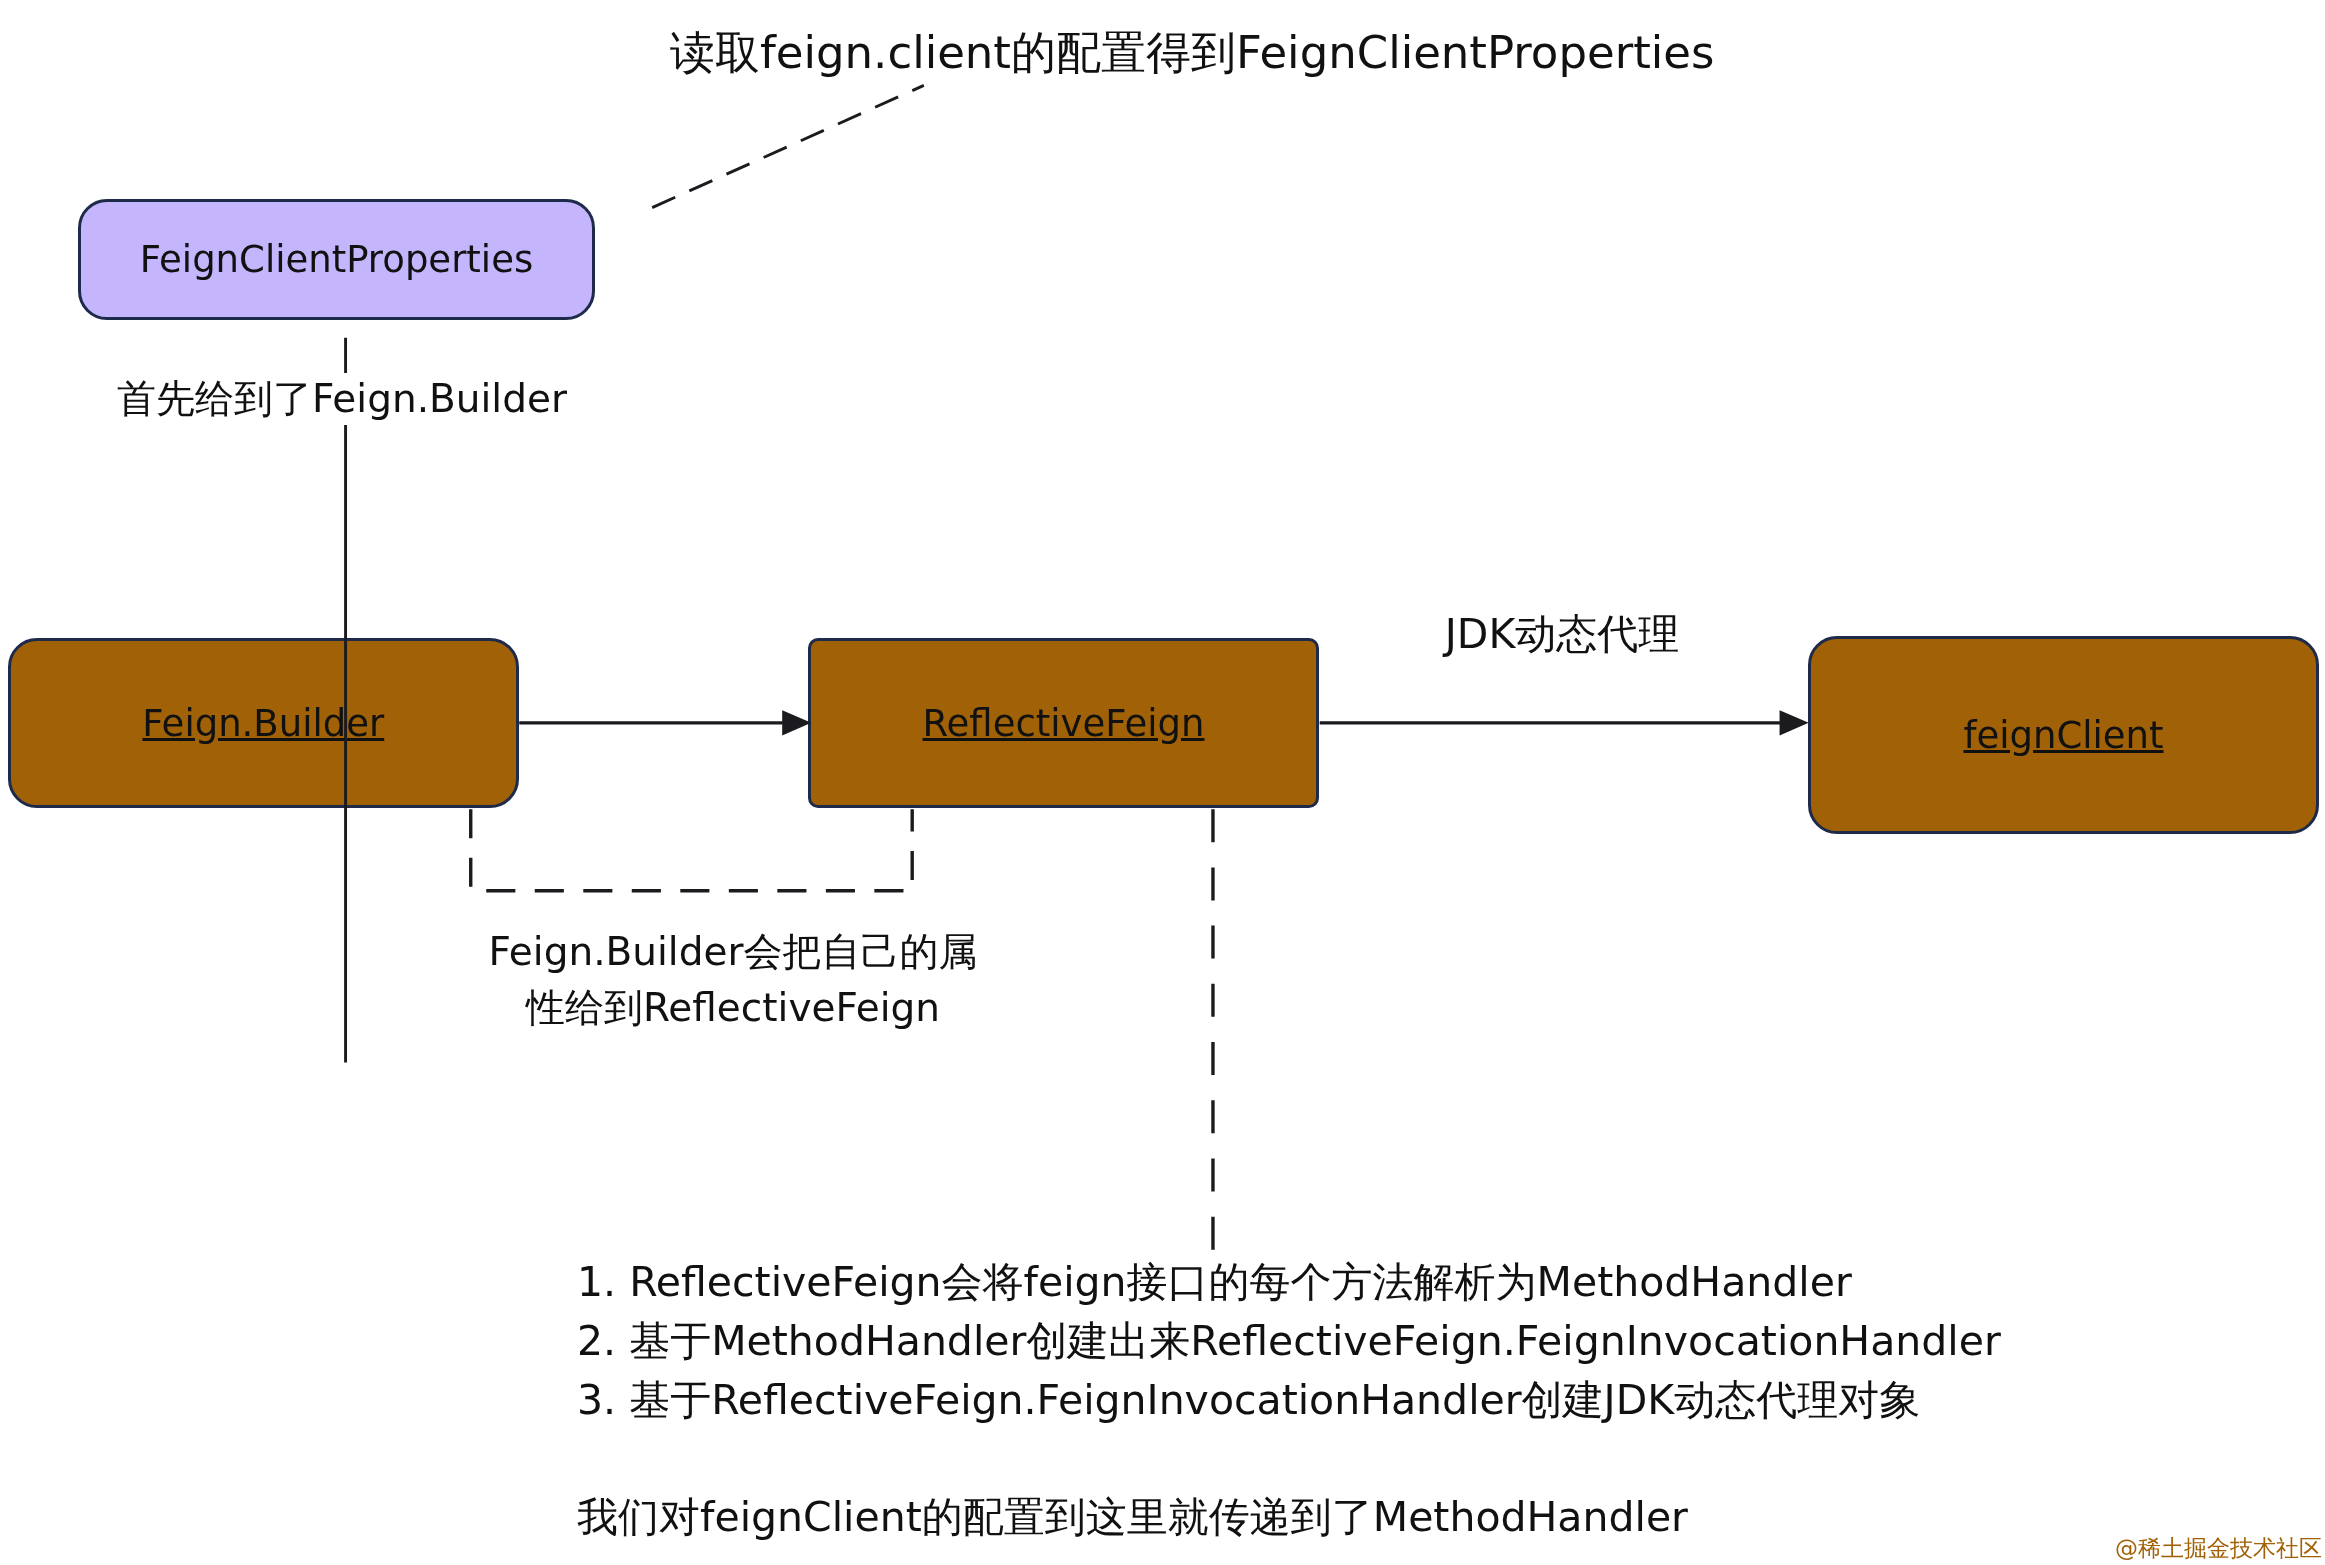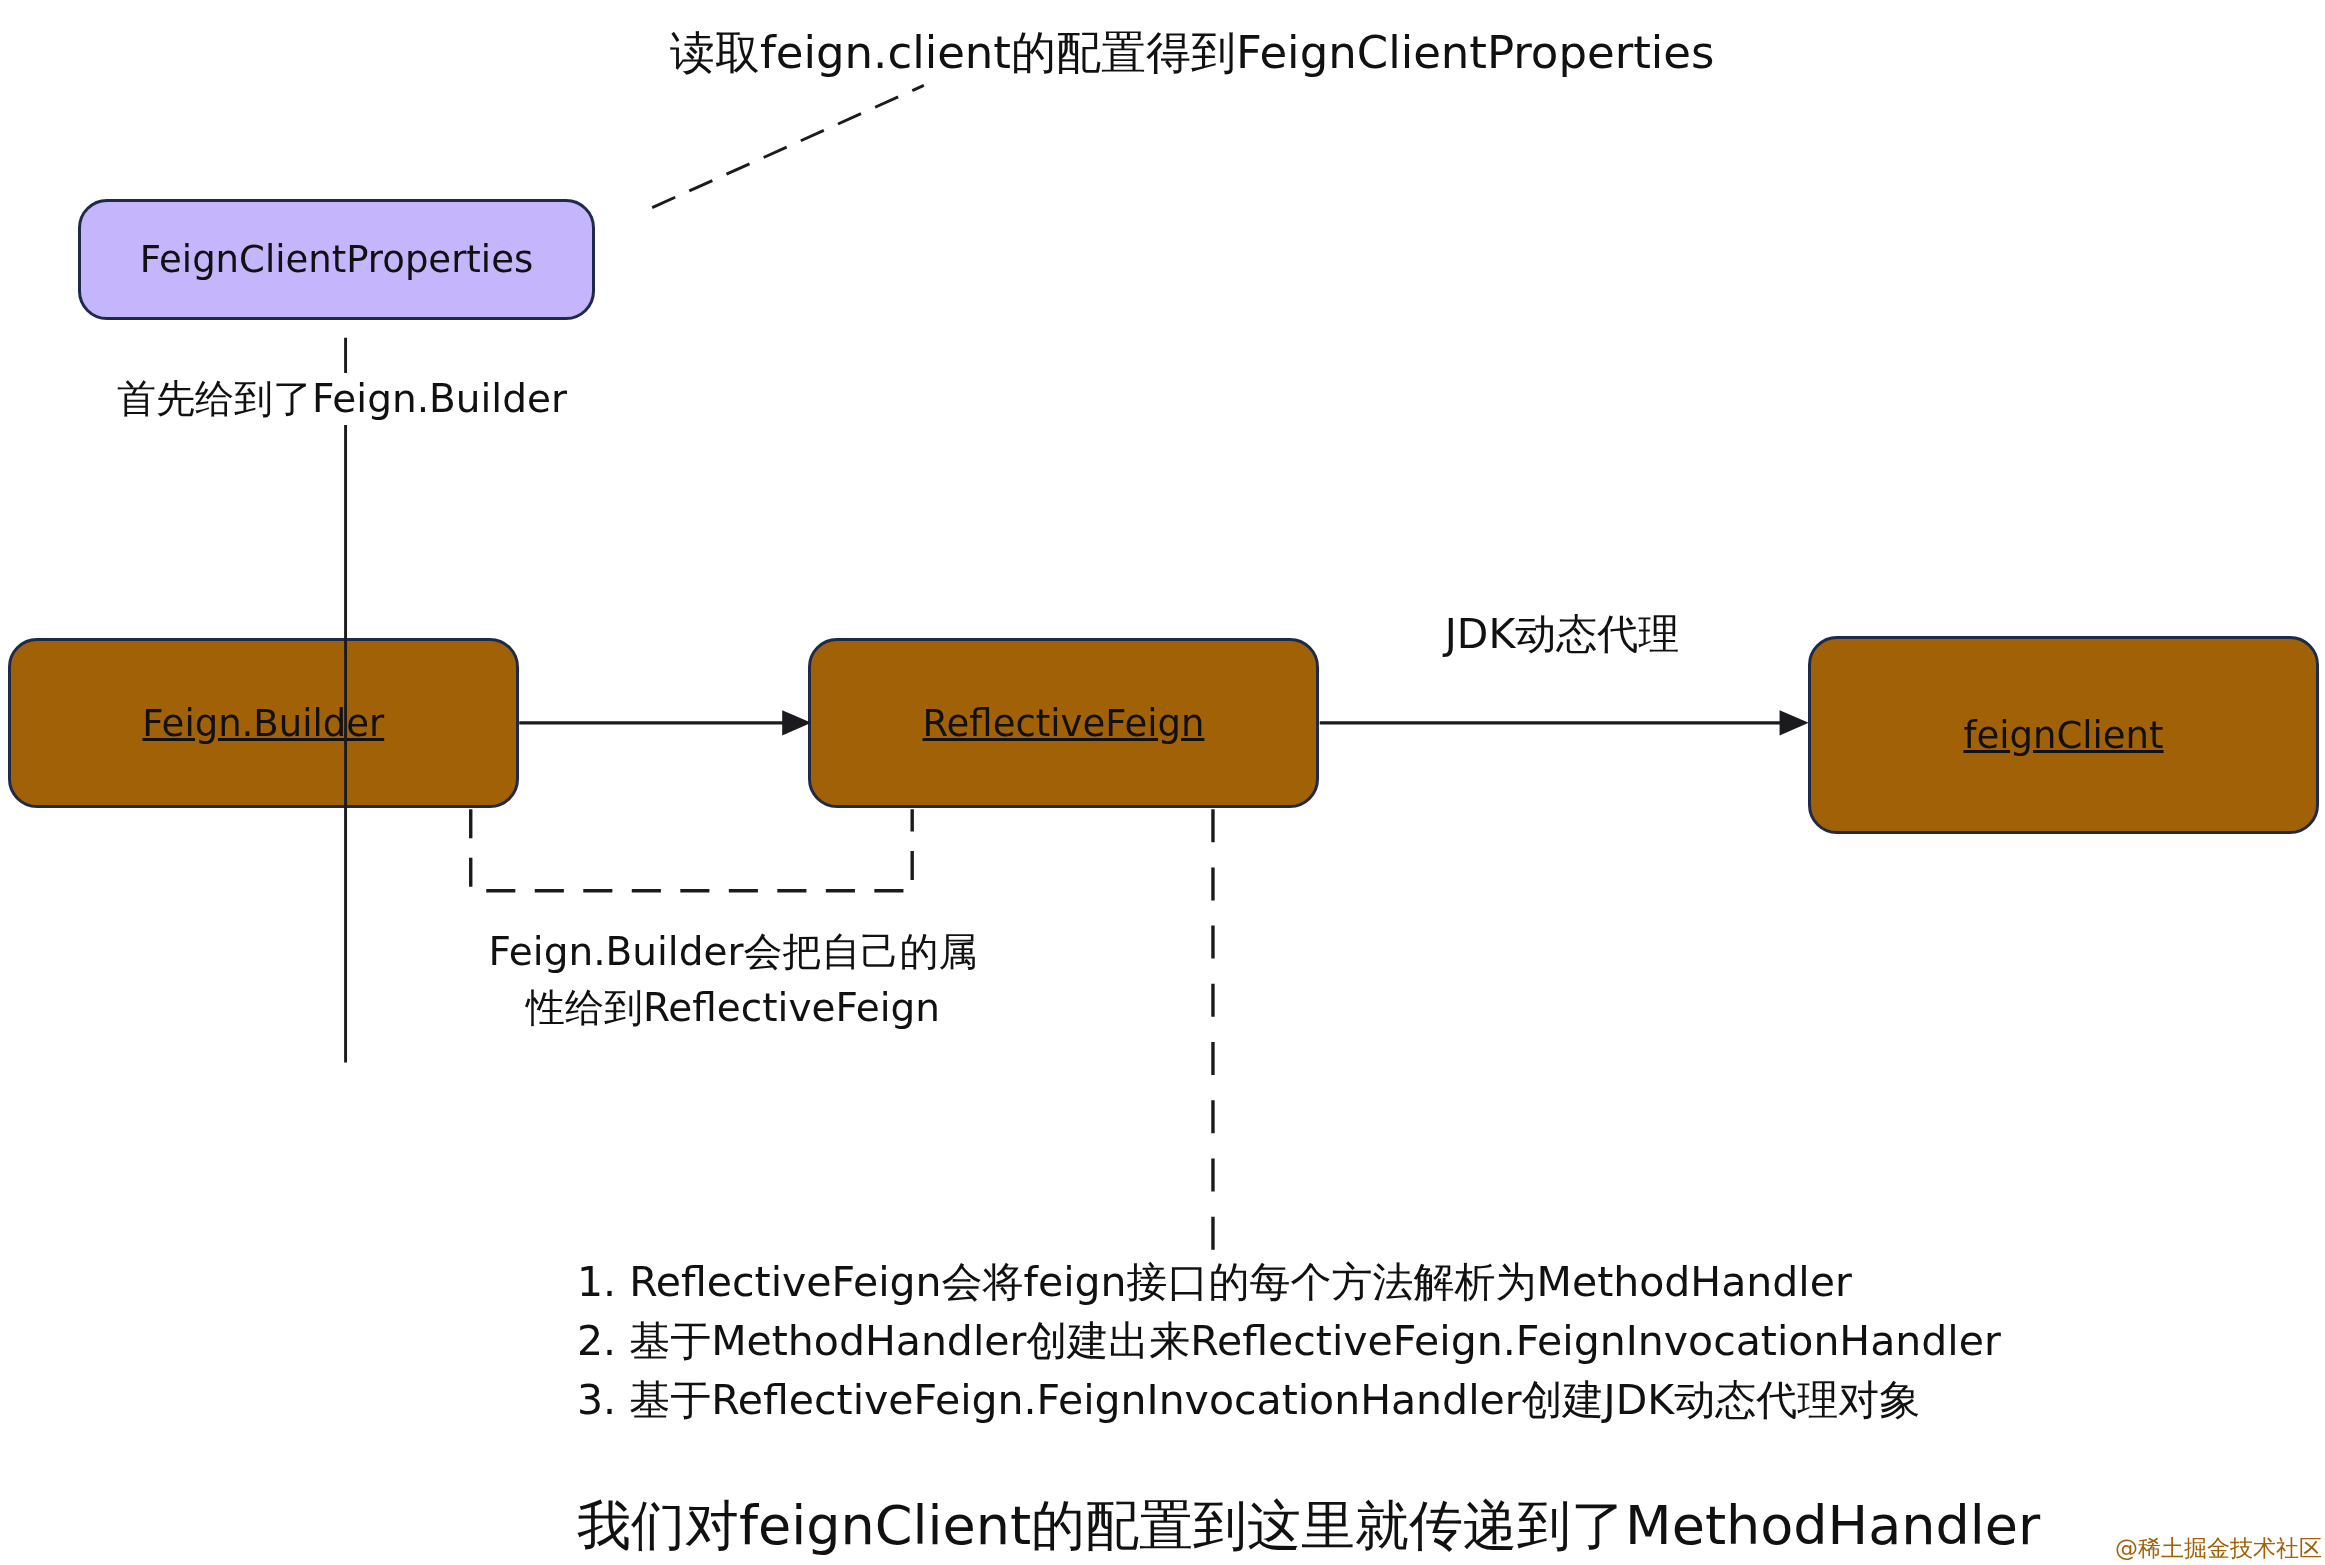--- a/index.html
+++ b/index.html
@@ -18,35 +18,35 @@
     display:flex;align-items:center;justify-content:center;
     font-size:37px;
     z-index:1;
     box-sizing:border-box;
     white-space:nowrap;
   }
   .node-blue{background:#c4b5fd;}
   .node-cream{background:#a16207;text-decoration:underline;}
   .n-props{left:78px;top:199px;width:517px;height:121px;}
   .n-builder{left:7.8px;top:638px;width:511px;height:170px;}
-  .n-reflective{left:808px;top:638px;width:511px;height:170px;}
+  .n-reflective{left:808px;top:638px;width:511px;height:170px;border-radius:10px;}
   .n-client{left:1808px;top:636px;width:511px;height:198px;}
   svg.lines{position:absolute;left:0;top:0;z-index:2;pointer-events:none;}
   svg.lines line, svg.lines path{stroke:#1b1b1f;fill:none;}
   svg.lines polygon{fill:#1b1b1f;stroke:none;}
   .note{position:absolute;z-index:3;}
   .top-note{left:670px;top:23px;font-size:45px;white-space:nowrap;}
   .config-note{left:39px;top:373px;width:606px;text-align:center;
     font-size:39px;line-height:52px;background:#ffffff;}
   .builder-note{left:403px;top:924px;width:660px;text-align:center;
     font-size:39px;line-height:56px;}
   .jdk-label{left:1397px;top:607px;width:330px;text-align:center;
     font-size:41px;white-space:nowrap;}
   .steps{left:577px;top:1253px;font-size:41px;line-height:59px;white-space:nowrap;}
-  .conclusion{left:577px;top:1490px;font-size:54px;white-space:nowrap;}
+  .conclusion{left:577px;top:1490px;font-size:41px;white-space:nowrap;}
   .watermark{right:3.9px;top:1533px;font-size:23px;color:#a16207;white-space:nowrap;}
 </style>
 </head>
 <body>
 
 <div class="canvas">
 
   <div class="node node-blue n-props">
     <span>FeignClientProperties</span>
   </div>

